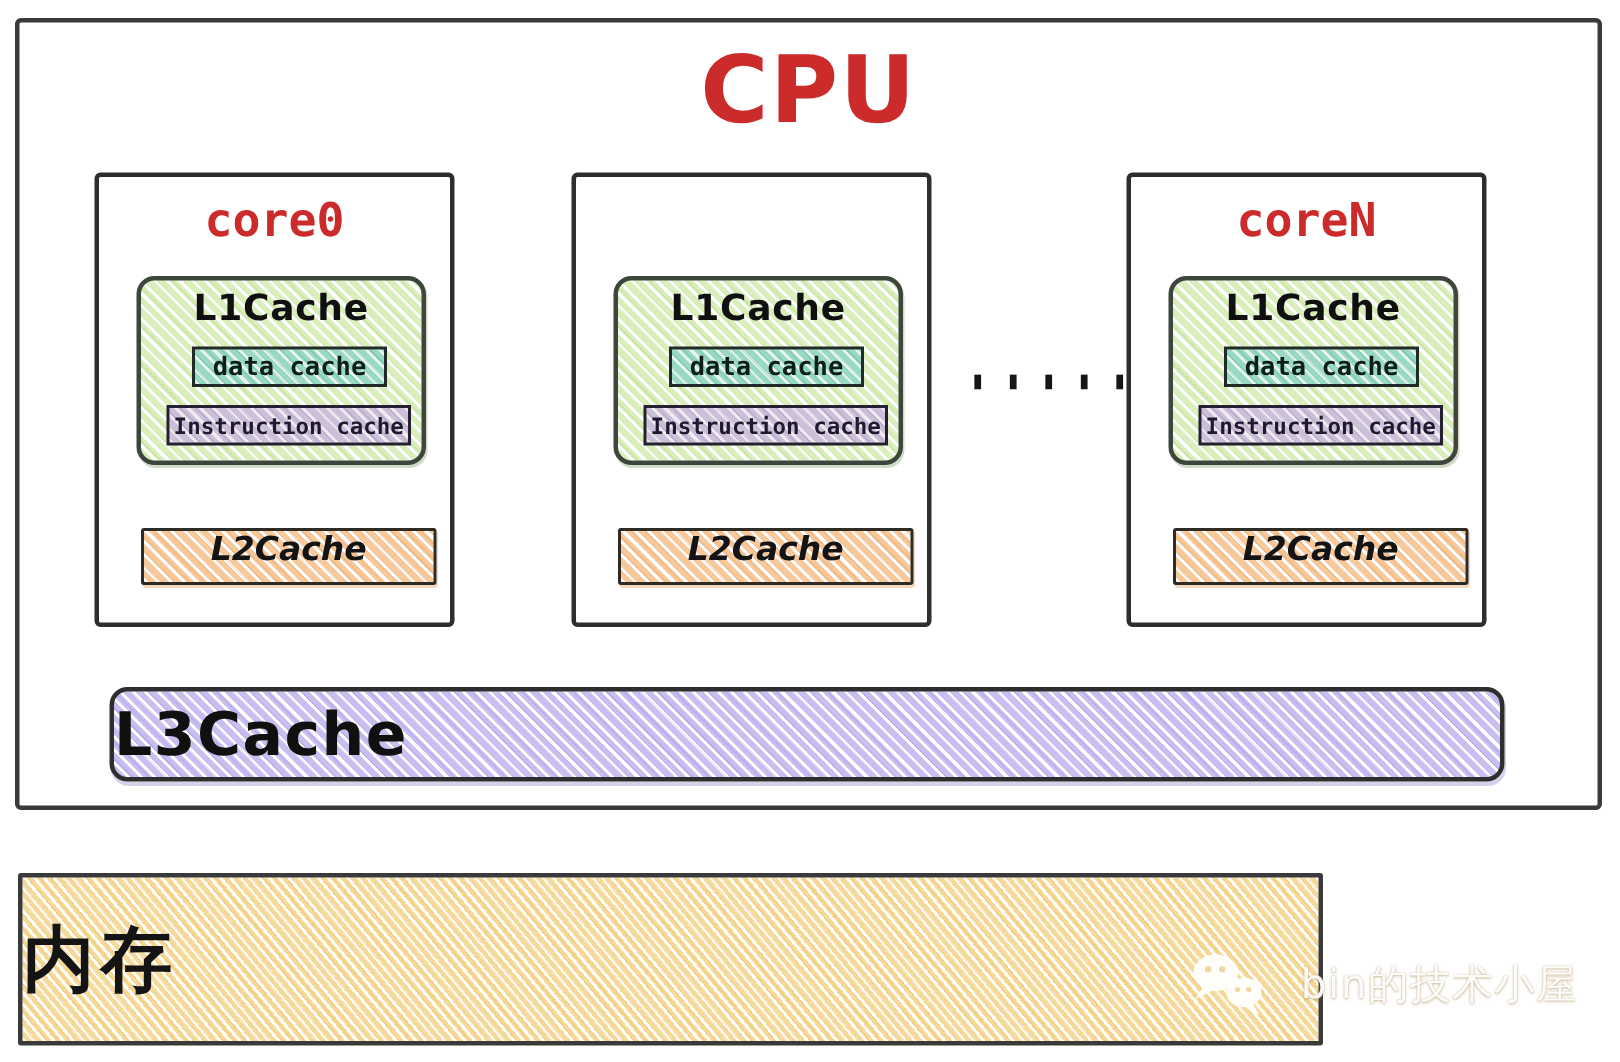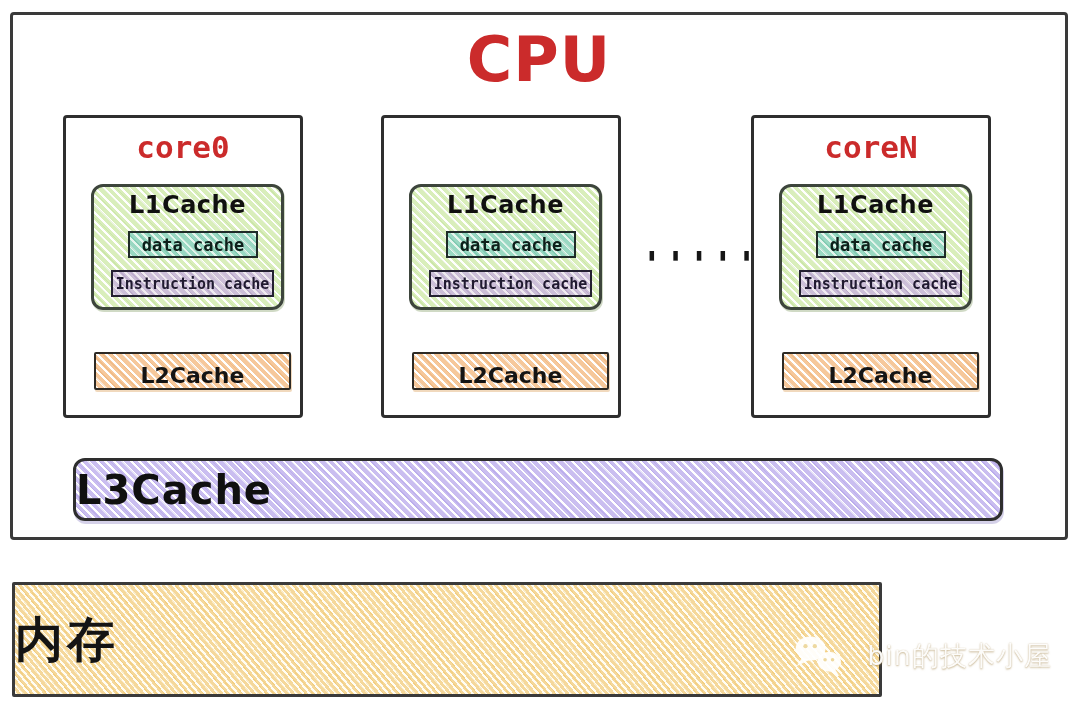--- a/index.html
+++ b/index.html
@@ -98,22 +98,23 @@
   }
 
   .l2-box {
     position: absolute; left: 28px; top: 234px;
     width: 197px; height: 38px;
     border: 2.5px solid #2e2a24;
     border-radius: 2px;
     background:
       repeating-linear-gradient(45deg, rgba(220,140,60,0.22) 0 1px, transparent 1px 7px),
       repeating-linear-gradient(45deg, #ffffff 0 2px, #f6c89b 2px 6px);
-    display: flex; align-items: flex-end; justify-content: center;
+    display: flex; align-items: flex-start; justify-content: center;
     box-shadow: 1px 2px 0 rgba(220,160,90,0.4);
+    font-style: italic;
   }
   .l2-label {
     font-size: 22px; font-weight: 700; color: #141414;
   }
 
   
   .ellipsis-dots {
     position: absolute; left: 628px; top: 232px;
     width: 112px;
     font-family: "DejaVu Sans Mono", monospace;

